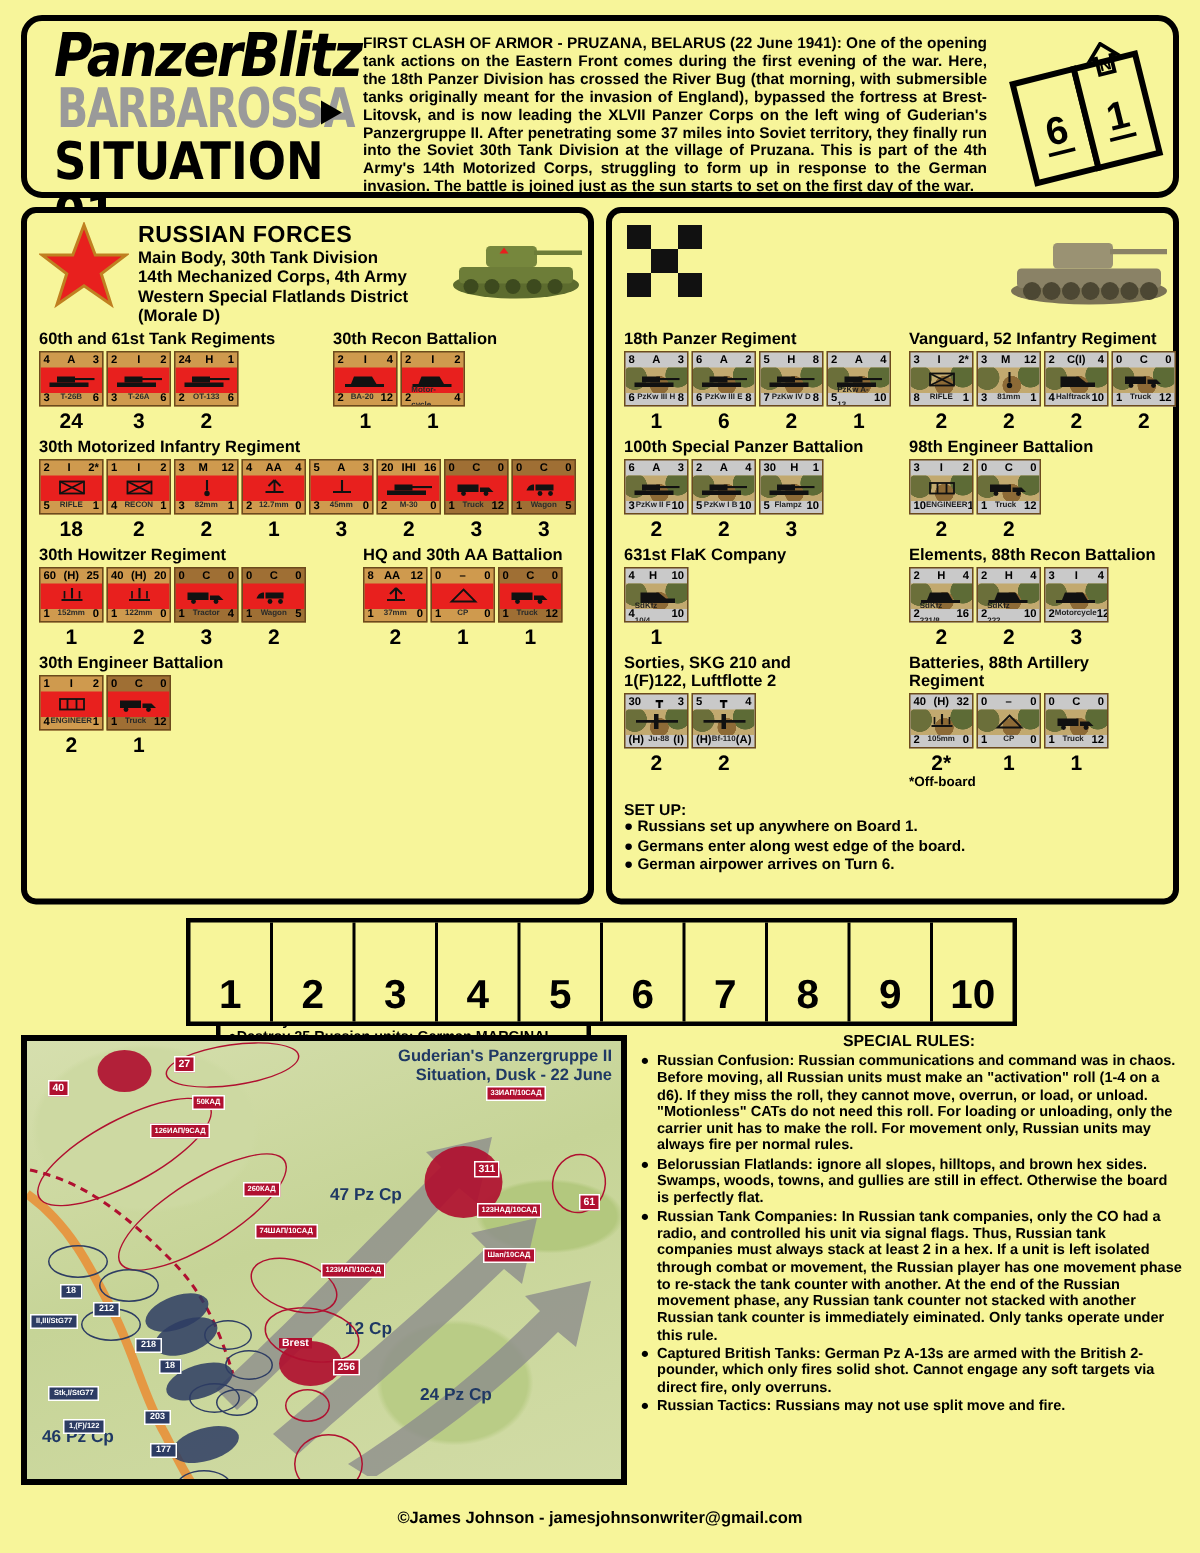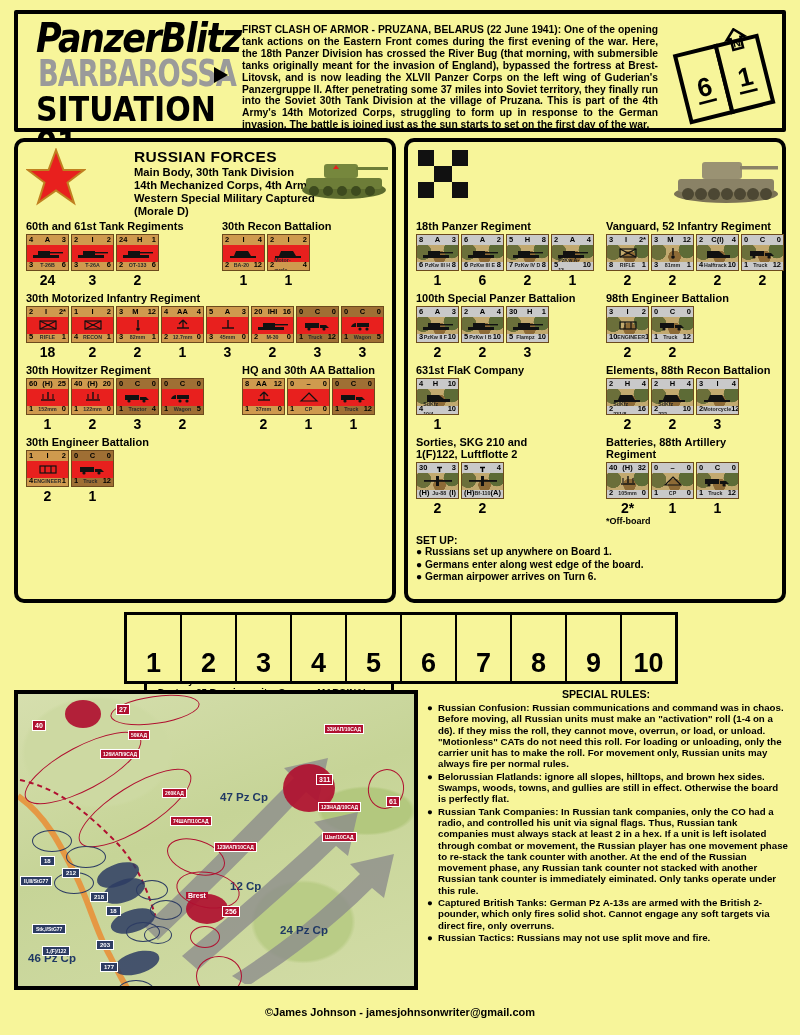--- a/index.html
+++ b/index.html
@@ -10,21 +10,21 @@
     font-family: "Liberation Sans", sans-serif;
     color: #000;
     overflow: hidden;
     position: relative;
   }
   .page { position:relative; width:800px; height:1035px; }
 
   
   .header-box{
     position:absolute; left:14px; top:10px; width:772px; height:122px;
-    border:4px solid #000; border-radius:2px; background:#f7f59a;
+    border:4px solid #000; border-radius:14px; background:#f7f59a;
   }
   .logo-area{ position:absolute; left:10px; top:2px; width:210px; height:112px; }
   .logo-panzer{
     font-family:"DejaVu Sans", sans-serif;
     font-weight:bold; font-size:35px; letter-spacing:-1.5px;
     line-height:38px; color:#000; font-style:italic;
     transform: scaleY(1.15); transform-origin: left top;
     margin-left:8px;
   }
   .logo-barb{
@@ -185,25 +185,25 @@
       </svg>
     </div>
   </div>
 
   <div class="panel panel-ru">
     <div style="position:absolute;left:8px;top:6px;width:60px;height:58px;">
       <svg width="60" height="58" viewBox="0 0 60 58">
         <polygon points="30,2 37.5,22 58,22 41.5,34.5 48,55 30,42.5 12,55 18.5,34.5 2,22 22.5,22" fill="#e8201e" stroke="#c08020" stroke-width="2"></polygon>
       </svg>
     </div>
-    <div style="position:absolute;left:74px;top:6px;margin-left:42px;">
+    <div style="position:absolute;left:74px;top:6px;">
       <div class="force-title">RUSSIAN FORCES</div>
       <div class="force-sub">Main Body, 30th Tank Division</div>
       <div class="force-sub">14th Mechanized Corps, 4th Army</div>
-      <div class="force-sub">Western Special Military Captured</div>
+      <div class="force-sub">Western Special Flatlands District</div>
       <div class="force-sub">(Morale D)</div>
     </div>
 
     <div style="position:absolute;left:278px;top:6px;width:96px;height:56px;">
       <svg width="96" height="56" viewBox="0 0 96 56">
         <ellipse cx="48" cy="42" rx="42" ry="9" fill="#5c6b2e"></ellipse>
         <rect x="10" y="30" width="76" height="11" rx="3" fill="#6d7d38"></rect>
         <rect x="28" y="16" width="34" height="14" rx="3" fill="#76873d"></rect>
         <rect x="60" y="19" width="32" height="3" fill="#6d7d38"></rect>
         <polygon points="40,17 43,21 37,21" fill="#e8201e"></polygon>
@@ -1304,20 +1304,24 @@
     </svg>
 
     <svg style="position:absolute;left:110px;top:20px;" width="290" height="270" viewBox="0 0 290 270">
       <g fill="#8c8c8c" opacity=".78">
         <path d="M16 212 C60 172 110 120 166 64 L156 54 L200 44 L190 88 L178 78 C124 136 72 186 30 226 Z"></path>
         <path d="M54 242 C92 210 140 170 196 118 L186 108 L230 98 L220 142 L208 132 C156 182 110 220 70 256 Z"></path>
         <path d="M104 262 C142 238 186 206 232 160 L222 150 L266 140 L256 184 L244 174 C202 216 160 246 120 272 Z"></path>
       </g>
     </svg>
 
+    <div class="map-title">
+      <div>Guderian's Panzergruppe II</div>
+      <div>Situation, Dusk - 22 June</div>
+    </div>
 
     <div class="arrow-lbl" style="left:202px;top:97px;">47 Pz Cp</div>
     <div class="arrow-lbl" style="left:212px;top:186px;">12 Cp</div>
     <div class="arrow-lbl" style="left:262px;top:230px;">24 Pz Cp</div>
     <div class="arrow-lbl" style="left:10px;top:258px;">46 Pz Cp</div>
 
     <div class="redblob" style="left:47px;top:6px;width:36px;height:28px;"></div>
     <div class="redblob" style="left:265px;top:70px;width:52px;height:48px;"></div>
     <div class="redblob" style="left:168px;top:200px;width:42px;height:30px;"></div>
     <div class="redring" style="left:92px;top:2px;width:90px;height:28px;transform:rotate(-8deg);"></div>

